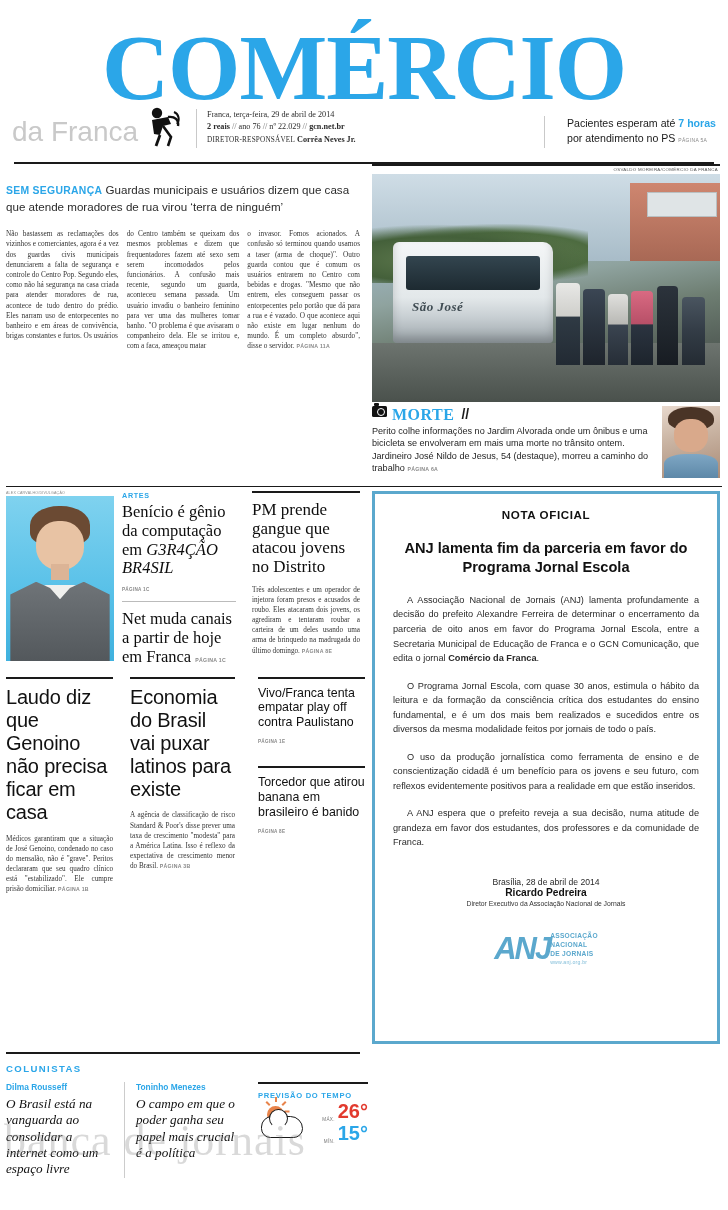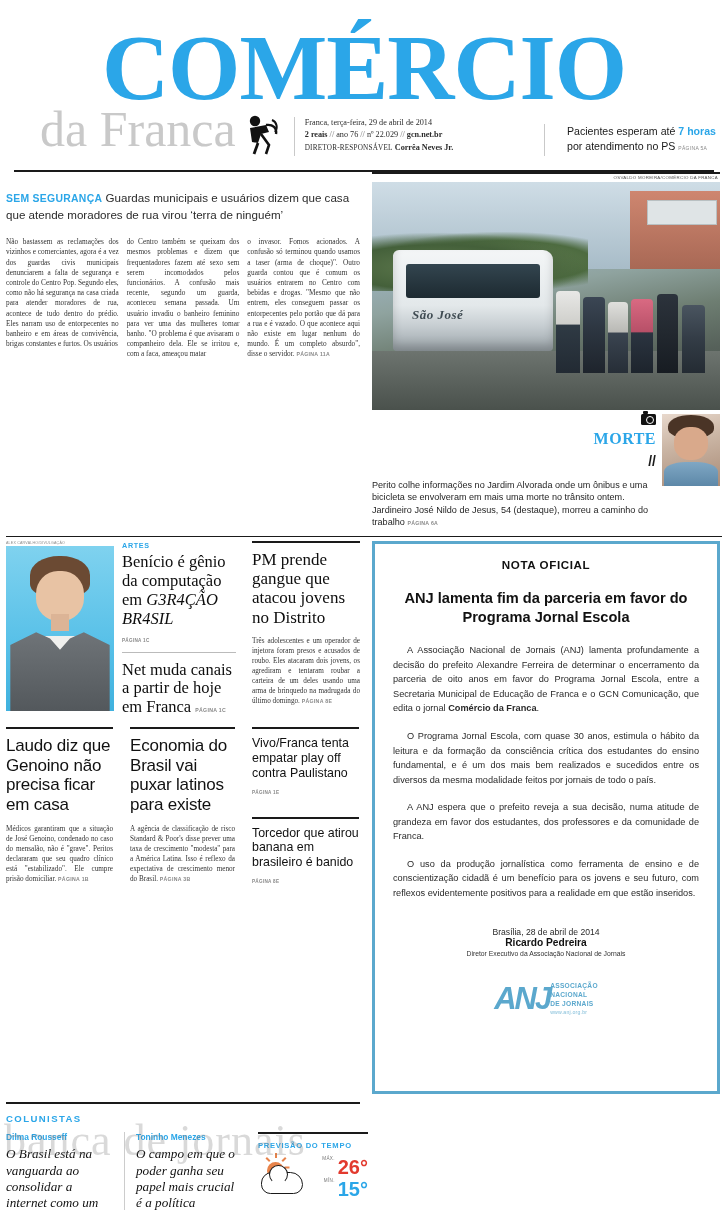--- a/index.html
+++ b/index.html
@@ -24,27 +24,26 @@
     color:#2ba6e8;
     letter-spacing:-1px;
     text-align:center;
     white-space:nowrap;
   }
   .masthead-row {
     display:flex; align-items:flex-end;
     margin-top:-4px; padding:0 4px;
   }
   .logo-sub {
-    font-family:Liberation Serif, serif;
-    font-size:50px;
+    font-family:Liberation Sans, sans-serif;
+    font-size:28px;
     color:#c9c9c9;
     line-height:1;
     padding-bottom:2px;
     white-space:nowrap;
-    margin-left:28px;
   }
   .logo-mark {
     width:42px; height:44px; margin:0 4px 0 6px;
     position:relative; flex:0 0 auto;
   }
   .logo-mark svg { display:block; }
   .info-block {
     border-left:1px solid #c9c9c9;
     padding-left:10px;
     margin-left:6px;
@@ -148,21 +147,21 @@
   .mp-figs { position:absolute; left:52%; top:26%; width:48%; height:58%; }
   .fig { position:absolute; bottom:0; border-radius:4px 4px 0 0; }
   .mp-bldg { position:absolute; right:0; top:4%; width:26%; height:34%;
     background:linear-gradient(180deg,#cf7d63,#a85f48); opacity:.9; }
   .mp-sign { position:absolute; right:1%; top:8%; width:20%; height:11%;
     background:#dfe4e6; border:1px solid #b9c0c2; }
 
   
   .cap-wrap { display:flex; margin-top:4px; gap:6px; }
   .cap-text { flex:1; }
-  .cap-head { display:flex; align-items:flex-end; gap:5px; margin-bottom:10px;flex-direction:column; }
+  .cap-head { display:flex; align-items:flex-start; gap:5px; margin-bottom:1px; }
   .cam-icon { width:15px; height:11px; background:#111; position:relative; border-radius:1.5px; flex:0 0 auto; }
   .cam-icon::before { content:""; position:absolute; left:4.5px; top:2px; width:6px; height:6px;
     border:1.6px solid #fff; border-radius:50%; }
   .cam-icon::after { content:""; position:absolute; left:2px; top:-2.5px; width:5px; height:3px; background:#111; border-radius:1px; }
   .cap-label {
     font-family:"Liberation Serif", serif; font-weight:700;
     font-size:16px; color:#2ba6e8; letter-spacing:.5px;
   }
   .cap-slash { font-weight:700; font-size:14px; color:#1a1a1a; margin-left:2px; }
   .cap-body { font-size:9.1px; line-height:1.36; color:#1f1f1f; }
@@ -225,24 +224,24 @@
     font-family:"Liberation Serif", serif;
     font-size:7.2px; line-height:1.4; text-align:justify; color:#333;
     margin-top:9px;
   }
 
   
   .hdl-row { display:flex; margin-top:10px; }
   .hdl-blk { padding-right:9px; }
   .hdl-blk.w1 { width:116px; flex:0 0 116px; }
   .hdl-blk.w2 { width:122px; flex:0 0 122px; padding-left:8px; }
-  .hdl-blk.w3 { width:124px; flex:0 0 124px; padding-left:8px; }
+  .hdl-blk.w3 { width:124px; flex:0 0 124px; padding-left:8px;margin-left:6px; }
   .topbar { height:2px; background:#1a1a1a; margin-bottom:7px; }
   .hd-sans {
-    font-size:17px; line-height:1.16; font-weight:400; color:#111;
+    font-size:20px; line-height:1.16; font-weight:400; color:#111;
     letter-spacing:-0.2px;
   }
   .hd-sm {
     font-size:12.4px; line-height:1.2; color:#111;
   }
 
   
   .nota-box {
     border:3px solid #5ba8cd;
     background:#fff;
@@ -288,32 +287,32 @@
   .col-item + .col-item { border-left:1px solid #ccc; padding-left:11px; width:126px; flex:0 0 126px; }
   .col-name { color:#2ba6e8; font-weight:700; font-size:8.4px; margin-bottom:4px; }
   .col-quote {
     font-family:"Liberation Serif", serif; font-style:italic;
     font-size:13.2px; line-height:1.24; color:#111;
   }
   .col-pg { font-size:4.6px; color:#888; letter-spacing:.3px; font-weight:700; margin-top:9px; }
 
   .weather-col { width:118px; flex:0 0 118px; padding-left:8px; }
   .wx-box { border-top:2px solid #1a1a1a; padding-top:7px; }
-  .wx-title { color:#2ba6e8; font-weight:700; font-size:7.6px; letter-spacing:.7px; margin-bottom:6px; }
+  .wx-title { color:#2ba6e8; font-weight:700; font-size:7.6px; letter-spacing:.7px; margin-bottom:0; }
   .wx-main { display:flex; align-items:center; gap:4px; }
   .wx-icon { width:48px; height:42px; position:relative; flex:0 0 48px; }
   .wx-sun { position:absolute; left:9px; top:5px; width:17px; height:17px;
     background:#e8834a; border-radius:50%; }
   .wx-ray { position:absolute; background:#e8834a; width:2px; height:5px; left:16.5px; top:-2px; }
   .wx-cloud { position:absolute; left:3px; top:15px; width:42px; height:22px;
     background:#fff; border:1.6px solid #1a1a1a; border-radius:14px 16px 12px 12px; }
   .wx-cloud::before { content:""; position:absolute; left:7px; top:-8px; width:17px; height:17px;
     background:#fff; border:1.6px solid #1a1a1a; border-radius:50%; border-bottom-color:transparent; }
   .wx-temps { flex:1; }
-  .wx-row { display:flex; align-items:flex-start; justify-content:flex-end; gap:3px; }
+  .wx-row { display:flex; align-items:flex-end; justify-content:flex-end; gap:3px; }
   .wx-lbl { font-size:4.6px; color:#777; letter-spacing:.3px; }
   .wx-max { font-size:20px; font-weight:700; color:#e23a2e; line-height:1.1; }
   .wx-min { font-size:20px; font-weight:700; color:#2ba6e8; line-height:1.1; }
 
   
   .watermark {
     position:absolute; left:0; bottom:44px; width:100%;
     text-align:left; padding-left:4px;
     font-family:"Liberation Serif", serif;
     font-size:44px; color:rgba(120,120,120,.28);
@@ -487,22 +486,22 @@
         </div>
       </div>
     </div>
 
     <div class="mid-right">
       <div class="nota-box">
         <div class="nota-title">NOTA OFICIAL</div>
         <div class="nota-head">ANJ lamenta fim da parceria em favor do Programa Jornal Escola</div>
         <p class="nota-p"><span>A Associação Nacional de Jornais (ANJ) lamenta profundamente a decisão do prefeito Alexandre Ferreira de determinar o encerramento da parceria de oito anos em favor do Programa Jornal Escola, entre a Secretaria Municipal de Educação de Franca e o GCN Comunicação, que edita o jornal </span><b>Comércio da Franca</b><span>.</span></p>
         <p class="nota-p">O Programa Jornal Escola, com quase 30 anos, estimula o hábito da leitura e da formação da consciência crítica dos estudantes do ensino fundamental, e é um dos mais bem realizados e sucedidos entre os diversos da mesma modalidade feitos por jornais de todo o país.</p>
+        <p class="nota-p">O uso da produção jornalística como ferramenta de ensino e de conscientização cidadã é um benefício para os jovens e seu futuro, com reflexos evidentemente positivos para a realidade em que estão inseridos.</p>
         <p class="nota-p">A ANJ espera que o prefeito reveja a sua decisão, numa atitude de grandeza em favor dos estudantes, dos professores e da comunidade de Franca.</p>
-        <p class="nota-p">O uso da produção jornalística como ferramenta de ensino e de conscientização cidadã é um benefício para os jovens e seu futuro, com reflexos evidentemente positivos para a realidade em que estão inseridos.</p>
         <div class="nota-place">Brasília, 28 de abril de 2014</div>
         <div class="nota-sign">Ricardo Pedreira</div>
         <div class="nota-role">Diretor Executivo da Associação Nacional de Jornais</div>
         <div class="anj-logo">
           <div class="anj-mark">ANJ</div>
           <div class="anj-txt">
             <div>ASSOCIAÇÃO</div>
             <div>NACIONAL</div>
             <div>DE JORNAIS</div>
             <div class="anj-url">www.anj.org.br</div>

